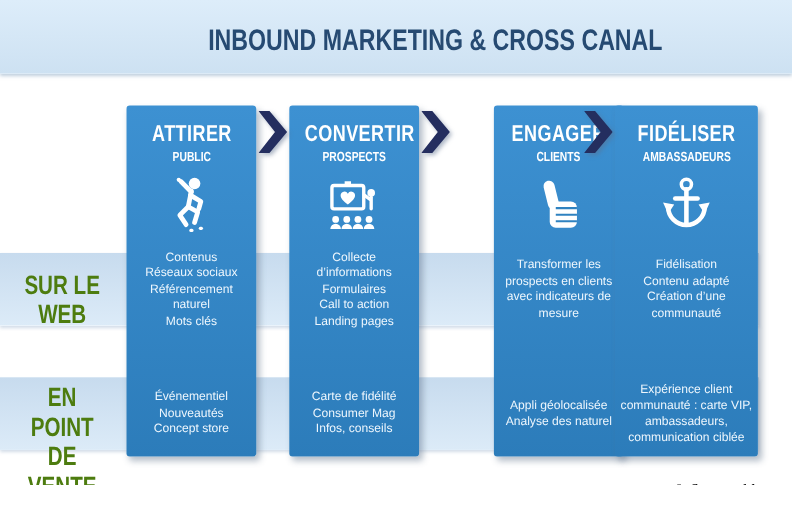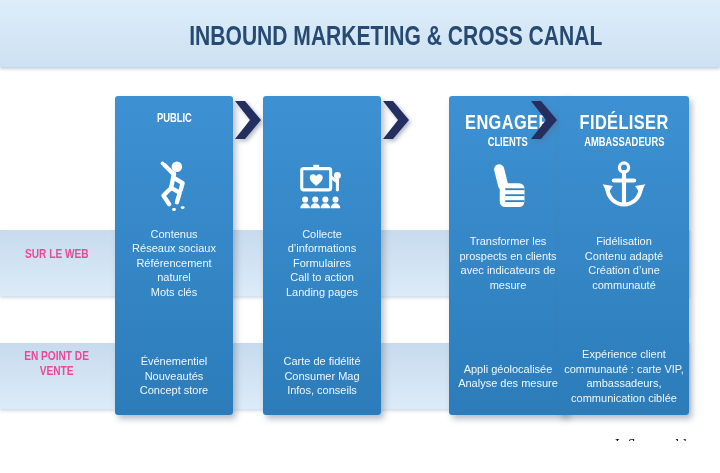--- a/index.html
+++ b/index.html
@@ -17,21 +17,21 @@
   .main-title .cond { transform:translateX(36px) scaleX(0.78); }
 
   
   .band { position:absolute; left:0; width:690px; height:66px;
           background:linear-gradient(180deg,#c7dbee 0%,#dcebf8 100%);
           box-shadow:0 2px 3px rgba(140,165,195,.4); }
   .band-web { top:230px; }
   .band-store { top:343px; }
 
   .row-label { position:absolute; left:0; width:113px; text-align:center;
-               font-weight:bold; color:#ec4899; font-size:13px; line-height:1.12; }
+               font-weight:bold; color:#4d7c0f; font-size:24px; line-height:1.12; }
   .row-label .cond { white-space:pre-line; transform:scaleX(0.78); }
   .row-label-web { top:247px; }
   .row-label-store { top:349px; }
 
   
   .col { position:absolute; top:96px; height:319px; border-radius:3px; color:#fff;
          background:linear-gradient(180deg,#3d91d2 0%,#2c7cba 100%);
          box-shadow:3px 4px 6px rgba(90,110,135,.45); }
   .col1 { left:115px; width:118px; }
   .col2 { left:263px; width:118px; }
@@ -71,20 +71,21 @@
 
   <div class="band band-web"></div>
   <div class="band band-store"></div>
 
   <div class="row-label row-label-web"><span class="cond">SUR LE WEB</span></div>
   <div class="row-label row-label-store"><span class="cond">EN POINT DE
 VENTE</span></div>
 
   <div class="col col1">
     <div class="col-head">
+      <div class="col-title"><span class="cond">ATTIRER</span></div>
       <div class="col-sub"><span class="cond">PUBLIC</span></div>
     </div>
     <div class="icon-area">
       <svg width="46" height="54" viewBox="0 0 48 56">
         <circle cx="27" cy="8" r="5.5" fill="#fff"></circle>
         <g stroke="#fff" stroke-width="4.5" stroke-linecap="round" stroke-linejoin="round" fill="none">
           <path d="M24 16 L14 6"></path>
           <path d="M24 15 L21 30"></path>
           <path d="M23 19 L33 25 L31 32"></path>
           <path d="M21 30 L30 35 L27 45"></path>
@@ -103,20 +104,22 @@
     </div>
     <div class="cell-area store-area">
       <div class="cell-text">Événementiel
 Nouveautés
 Concept store</div>
     </div>
   </div>
 
   <div class="col col2">
     <div class="col-head">
+      <div class="col-title"><span class="cond">CONVERTIR</span></div>
+      <div class="col-sub"><span class="cond">PROSPECTS</span></div>
     </div>
     <div class="icon-area">
       <svg width="54" height="52" viewBox="0 0 56 52">
         <rect x="19" y="4" width="6" height="5" fill="#fff"></rect>
         <rect x="7" y="8" width="30" height="22" rx="2" stroke="#fff" stroke-width="3.2" fill="none"></rect>
         <path d="M22 26 c-4.5-3.6 -6.8-5.8 -6.8-8.8 a3.6 3.6 0 0 1 6.8-1.5 a3.6 3.6 0 0 1 6.8 1.5 c0 3 -2.3 5.2 -6.8 8.8 z" fill="#fff"></path>
         <circle cx="44" cy="15" r="3.6" fill="#fff"></circle>
         <g stroke="#fff" stroke-width="3.2" stroke-linecap="round" fill="none">
           <path d="M44 19 L44 30"></path>
           <path d="M43 21 L37.5 17"></path>
@@ -165,21 +168,21 @@
       </svg>
     </div>
     <div class="cell-area web-area">
       <div class="cell-text">Transformer les
 prospects en clients
 avec indicateurs de
 mesure</div>
     </div>
     <div class="cell-area store-area">
       <div class="cell-text">Appli géolocalisée
-Analyse des mesure</div>
+Analyse des naturel</div>
     </div>
   </div>
 
   <div class="col col4">
     <div class="col-head">
       <div class="col-title"><span class="cond">FIDÉLISER</span></div>
       <div class="col-sub"><span class="cond">AMBASSADEURS</span></div>
     </div>
     <div class="icon-area">
       <svg width="48" height="56" viewBox="0 0 52 58">

